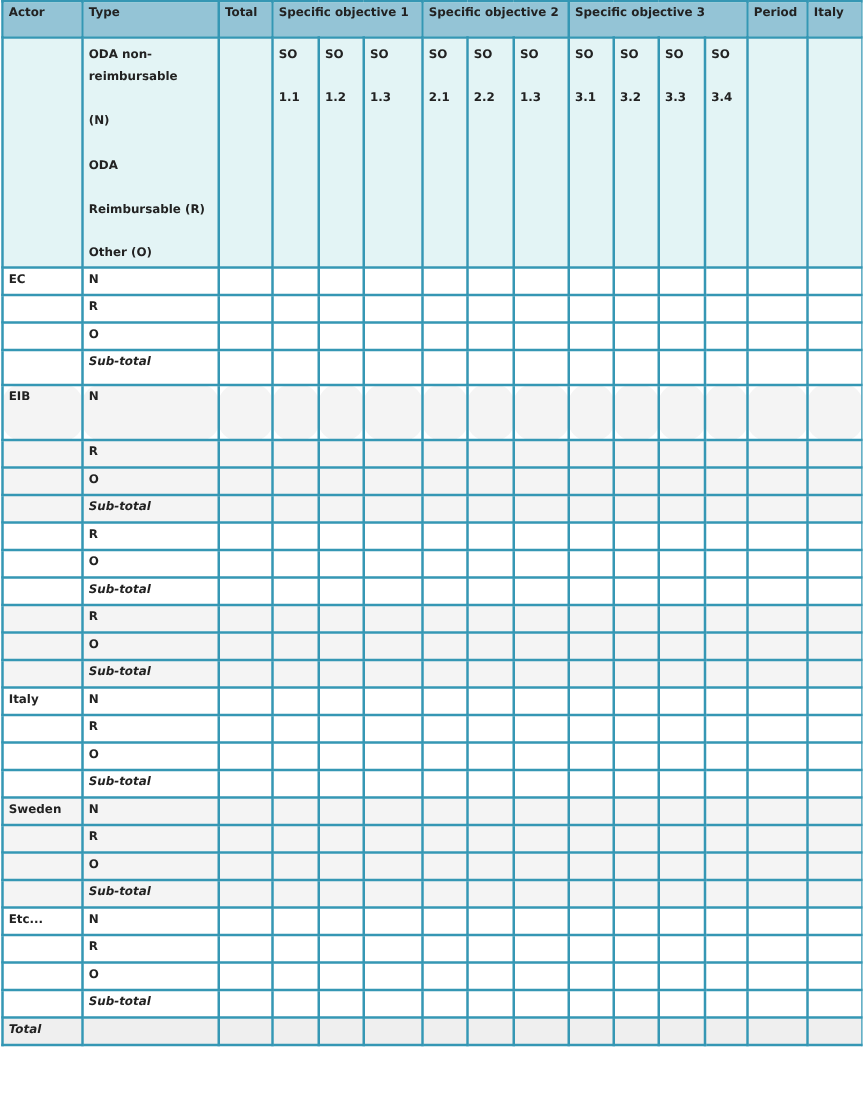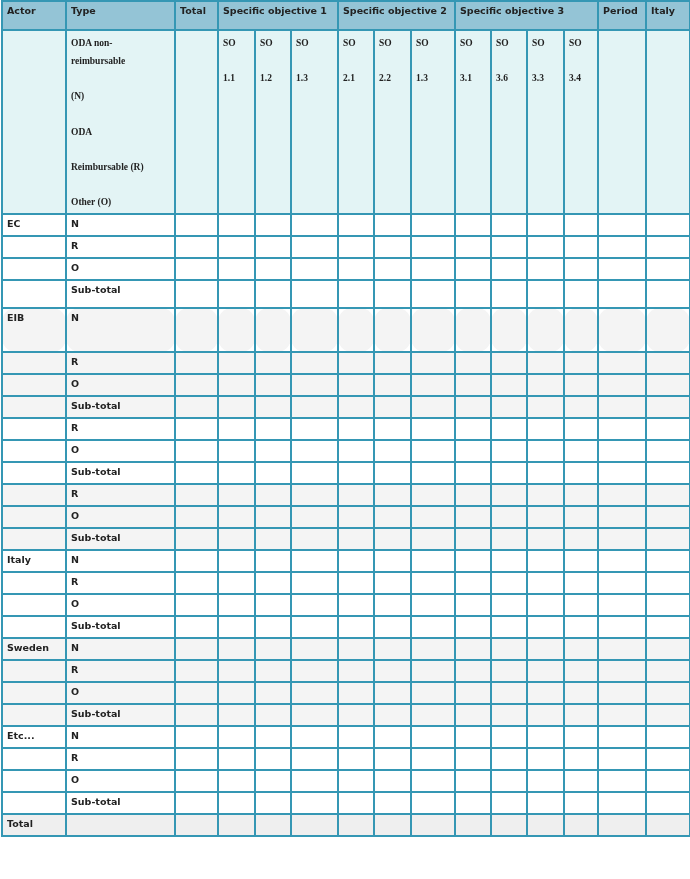--- a/index.html
+++ b/index.html
@@ -23,22 +23,22 @@
   }
   th { font-weight: bold; }
   .hdr th { background: #94c4d6; height: 24px; }
   .sub td { background: #e3f4f5; height: 178px; line-height: 17.7px; padding-top: 4px; }
   .sub td.wrap { white-space: normal; }
   tr.r td { height: 17px; }
   tr.st td { height: 23px; }
   tr.tall td { height: 39px; border-radius: 14px; }
   tr.gray td { background: #f4f4f4; }
   tr.total td { background: #efefef; }
-  .ital { }
-  .so-line { display: block; font-family: Liberation Serif, serif; }
+  .ital { font-style: italic; }
+  .so-line { display: block; }
 </style>
 </head>
 <body>
 
 <table>
   <colgroup>
     <col style="width:64px">
       <col style="width:109px">
       <col style="width:43px">
     <col style="width:37px">
@@ -111,21 +111,21 @@
           <span class="so-line">1.3</span>
         </td>
     <td>
           <span class="so-line">SO</span>
           <span class="so-line">&nbsp;</span>
           <span class="so-line">3.1</span>
         </td>
     <td>
           <span class="so-line">SO</span>
           <span class="so-line">&nbsp;</span>
-          <span class="so-line">3.6</span>
+          <span class="so-line">3.2</span>
         </td>
     <td>
           <span class="so-line">SO</span>
           <span class="so-line">&nbsp;</span>
           <span class="so-line">3.3</span>
         </td>
     <td>
           <span class="so-line">SO</span>
           <span class="so-line">&nbsp;</span>
           <span class="so-line">3.4</span>

